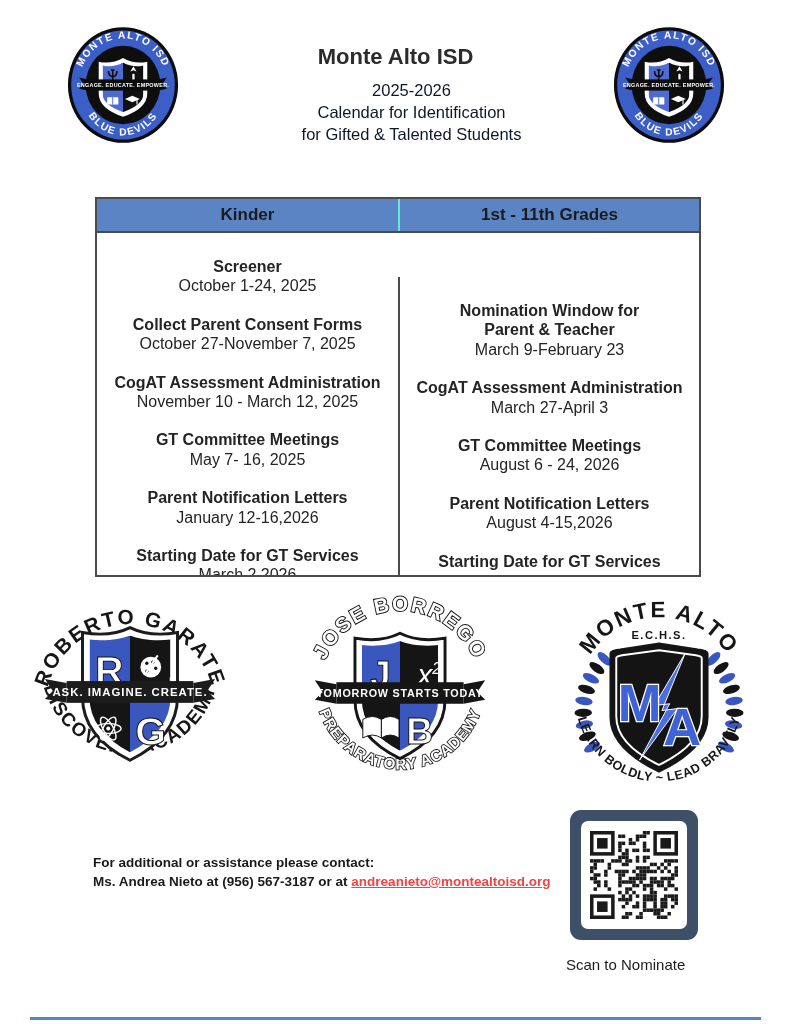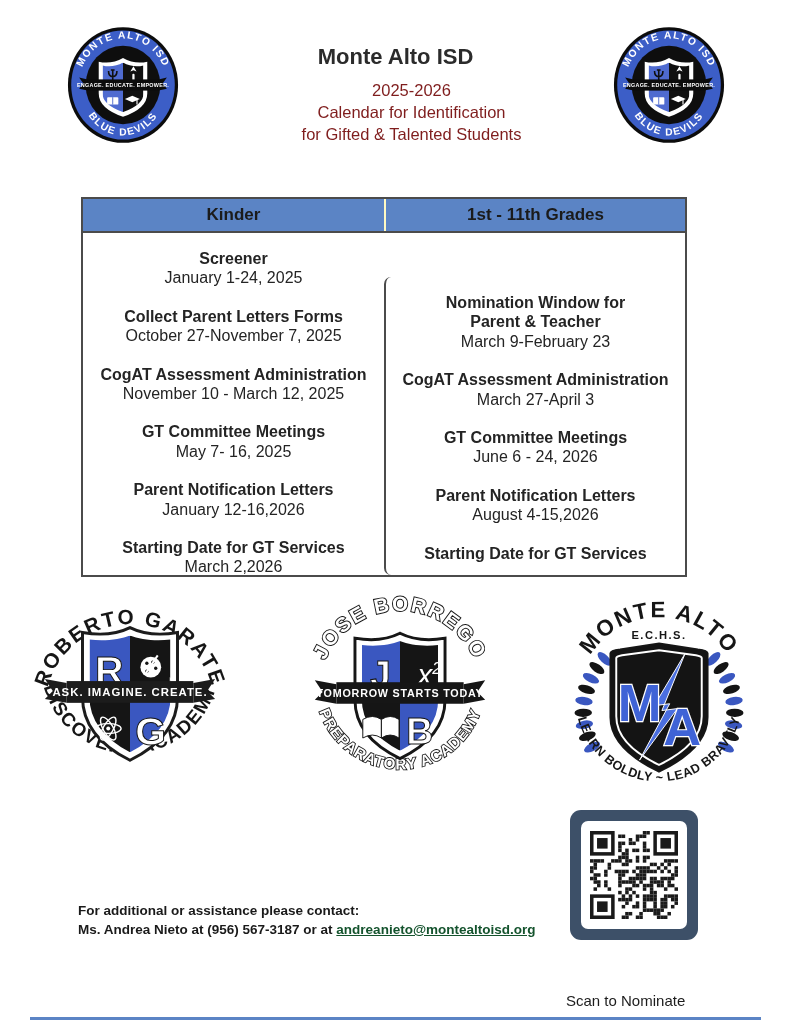--- a/index.html
+++ b/index.html
@@ -6,52 +6,52 @@
   .page{
     position:relative;width:791px;height:1024px;margin:0 auto;
     background:#ffffff;overflow:hidden;
     font-family:"Liberation Sans", sans-serif;color:#212121;
   }
   .abs{position:absolute;}
 
   
   .title-block{left:0;right:0;top:44px;text-align:center;}
   .title-main{font-size:22px;font-weight:bold;color:#2b2b2b;margin-bottom:9px;}
-  .title-sub{font-size:16.5px;color:#7f1d1d;line-height:22px;padding-left:32px;}
+  .title-sub{font-size:16.5px;color:#0f172a;line-height:22px;padding-left:32px;}
 
   .badge{width:112px;height:118px;}
   .badge-left{left:67px;top:26px;}
   .badge-right{left:613px;top:26px;}
 
   
-  .gt-table{left:81px;top:197px;width:602px;border:2px solid #4b4b4b;}
+  .gt-table{left:95px;top:197px;width:602px;border:2px solid #4b4b4b;}
   .gt-head{display:grid;grid-template-columns:1fr 1fr;background:#5b84c5;height:32px;}
   .gt-head-cell{display:flex;align-items:center;justify-content:center;
     font-size:17px;font-weight:bold;color:#1b1b1b;}
-  .gt-head-cell + .gt-head-cell{border-left:2px solid #fef9c3;}
+  .gt-head-cell + .gt-head-cell{border-left:2px solid #5eead4;}
   .gt-body{display:grid;grid-template-columns:1fr 1fr;border-top:2px solid #4b4b4b;height:342px;}
-  .gt-col{padding-top:16px;overflow:hidden;border-radius:7px;}
+  .gt-col{padding-top:24px;overflow:hidden;}
   .gt-col + .gt-col{border-left:2px solid #4b4b4b;margin-top:44px;}
   .item{text-align:center;margin-bottom:19px;font-size:16px;line-height:19.4px;color:#242424;}
   .item-title{font-weight:bold;white-space:pre-line;}
 
   
   .crest-garate{left:31px;top:592px;width:198px;height:192px;}
   .crest-borrego{left:307px;top:592px;width:186px;height:200px;}
   .crest-echs{left:561px;top:593px;width:196px;height:204px;}
 
   
-  .contact{left:78px;top:853px;font-size:13.5px;font-weight:bold;line-height:19px;color:#1a1a1a;margin-top:48px;}
-  .contact a{color:#14532d;}
+  .contact{left:93px;top:853px;font-size:13.5px;font-weight:bold;line-height:19px;color:#1a1a1a;}
+  .contact a{color:#ef4444;}
 
   
   .qr-box{left:570px;top:810px;width:128px;height:130px;background:#3d5068;border-radius:11px;}
   .qr-inner{position:absolute;inset:11px;background:#ffffff;border-radius:7px;
     display:flex;align-items:center;justify-content:center;}
-  .qr-caption{left:566px;top:992px;font-size:15px;color:#1c1c1c;}
+  .qr-caption{left:566px;top:956px;font-size:15px;color:#1c1c1c;}
 
   .footer-rule{left:30px;top:1017px;width:731px;height:3px;background:#5b84c5;}
 
   svg text{font-family:"Liberation Sans", sans-serif;}
 </style>
 </head>
 <body>
 
 <div class="page">
 
@@ -115,24 +115,24 @@
 
   <div class="abs gt-table">
     <div class="gt-head">
       <div class="gt-head-cell">Kinder</div>
       <div class="gt-head-cell">1st - 11th Grades</div>
     </div>
     <div class="gt-body">
       <div class="gt-col">
         <div class="item">
           <div class="item-title">Screener</div>
-          <div class="item-dates">January 1-24, 2025</div>
-        </div>
-        <div class="item">
-          <div class="item-title">Collect Parent Letters Forms</div>
+          <div class="item-dates">October 1-24, 2025</div>
+        </div>
+        <div class="item">
+          <div class="item-title">Collect Parent Consent Forms</div>
           <div class="item-dates">October 27-November 7, 2025</div>
         </div>
         <div class="item">
           <div class="item-title">CogAT Assessment Administration</div>
           <div class="item-dates">November 10 - March 12, 2025</div>
         </div>
         <div class="item">
           <div class="item-title">GT Committee Meetings</div>
           <div class="item-dates">May 7- 16, 2025</div>
         </div>
@@ -150,21 +150,21 @@
           <div class="item-title">Nomination Window for
 Parent &amp; Teacher</div>
           <div class="item-dates">March 9-February 23</div>
         </div>
         <div class="item">
           <div class="item-title">CogAT Assessment Administration</div>
           <div class="item-dates">March 27-April 3</div>
         </div>
         <div class="item">
           <div class="item-title">GT Committee Meetings</div>
-          <div class="item-dates">June 6 - 24, 2026</div>
+          <div class="item-dates">August 6 - 24, 2026</div>
         </div>
         <div class="item">
           <div class="item-title">Parent Notification Letters</div>
           <div class="item-dates">August 4-15,2026</div>
         </div>
         <div class="item">
           <div class="item-title">Starting Date for GT Services</div>
         </div>
       </div>
     </div>

